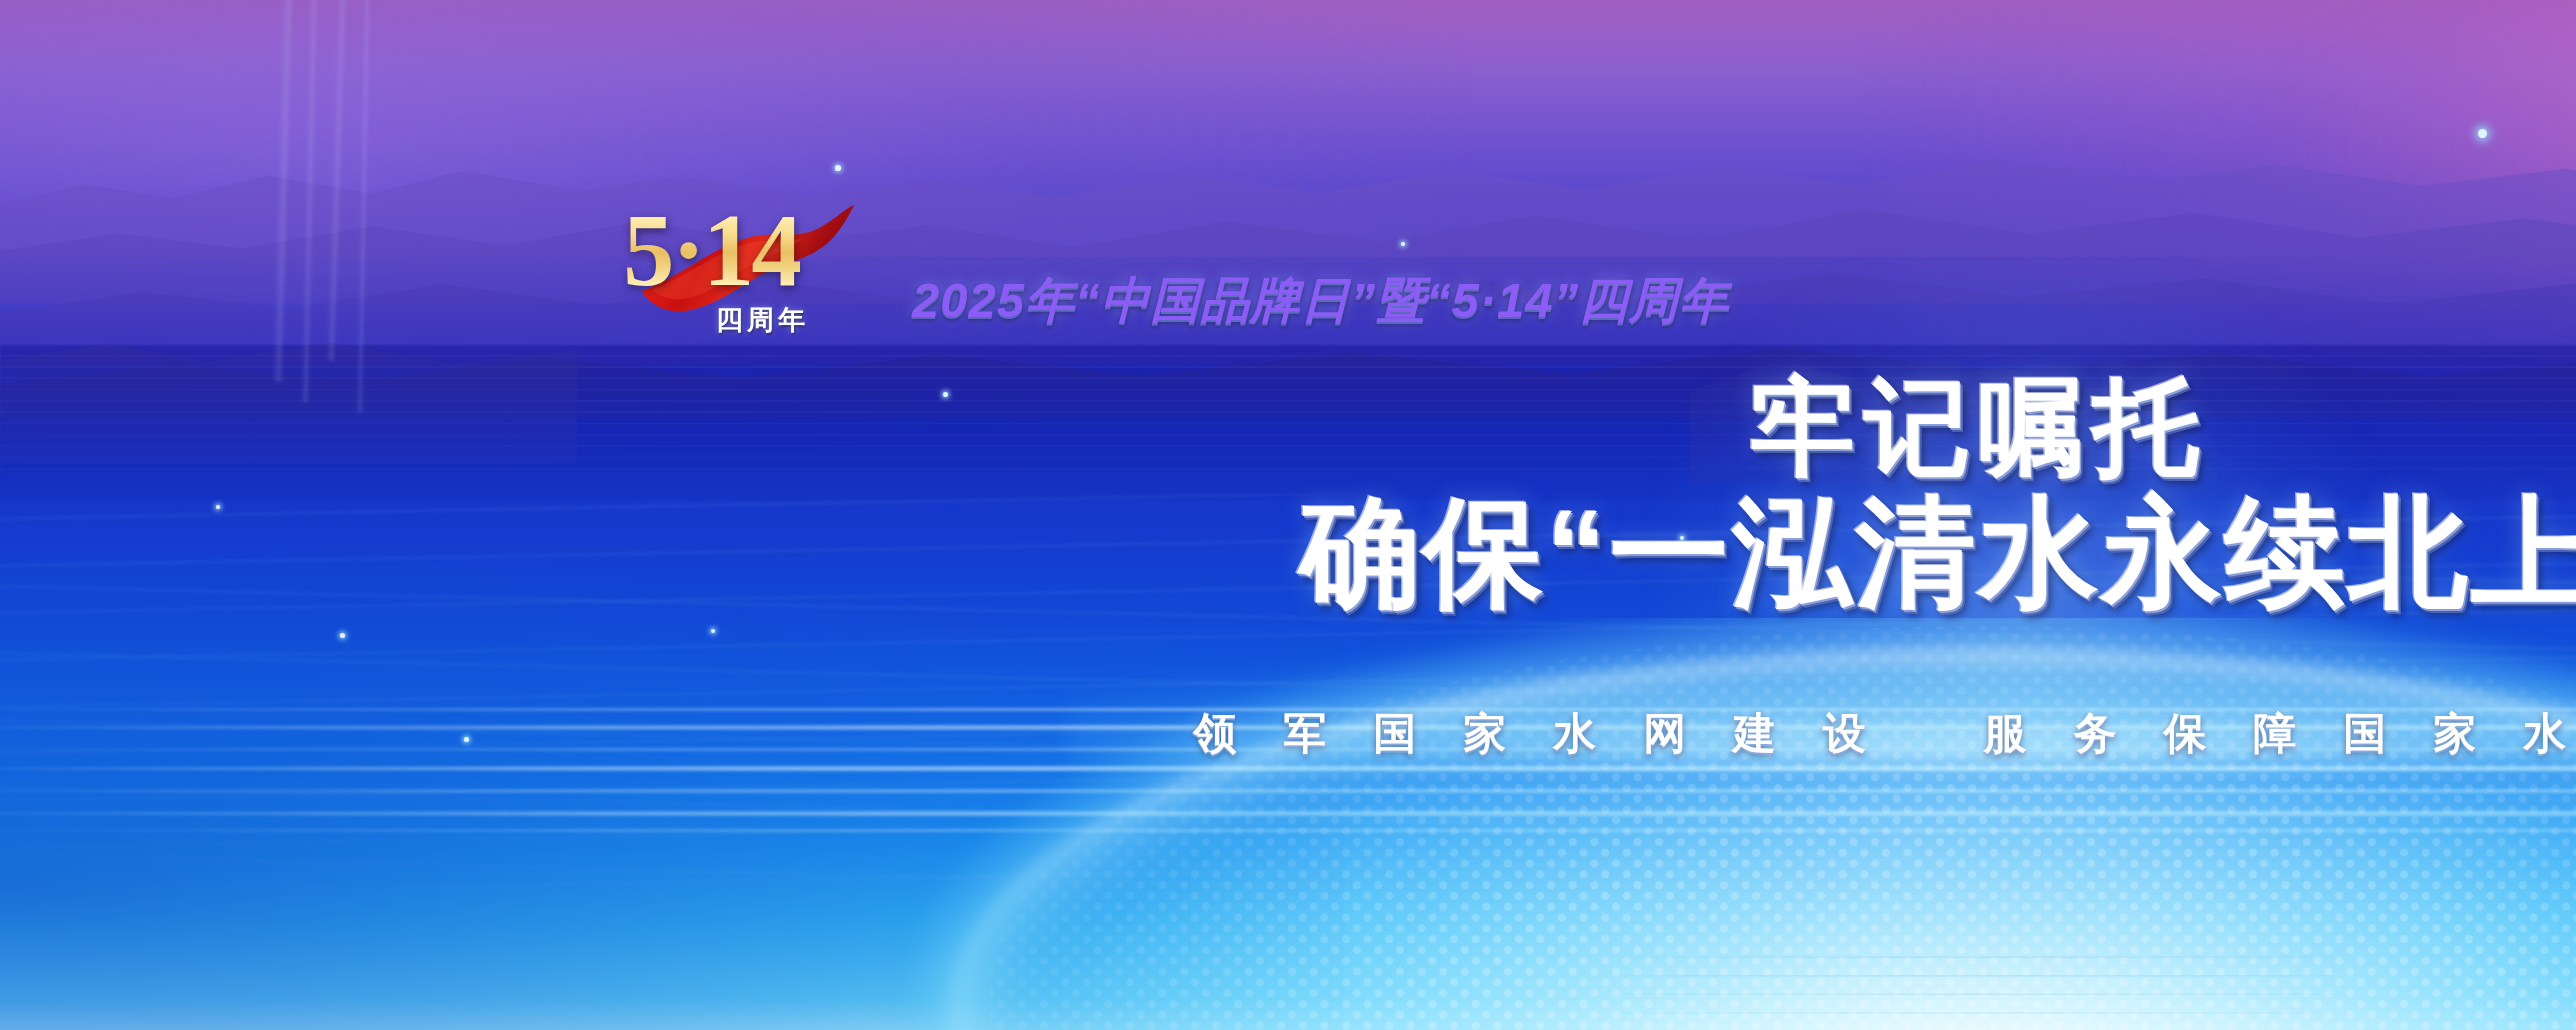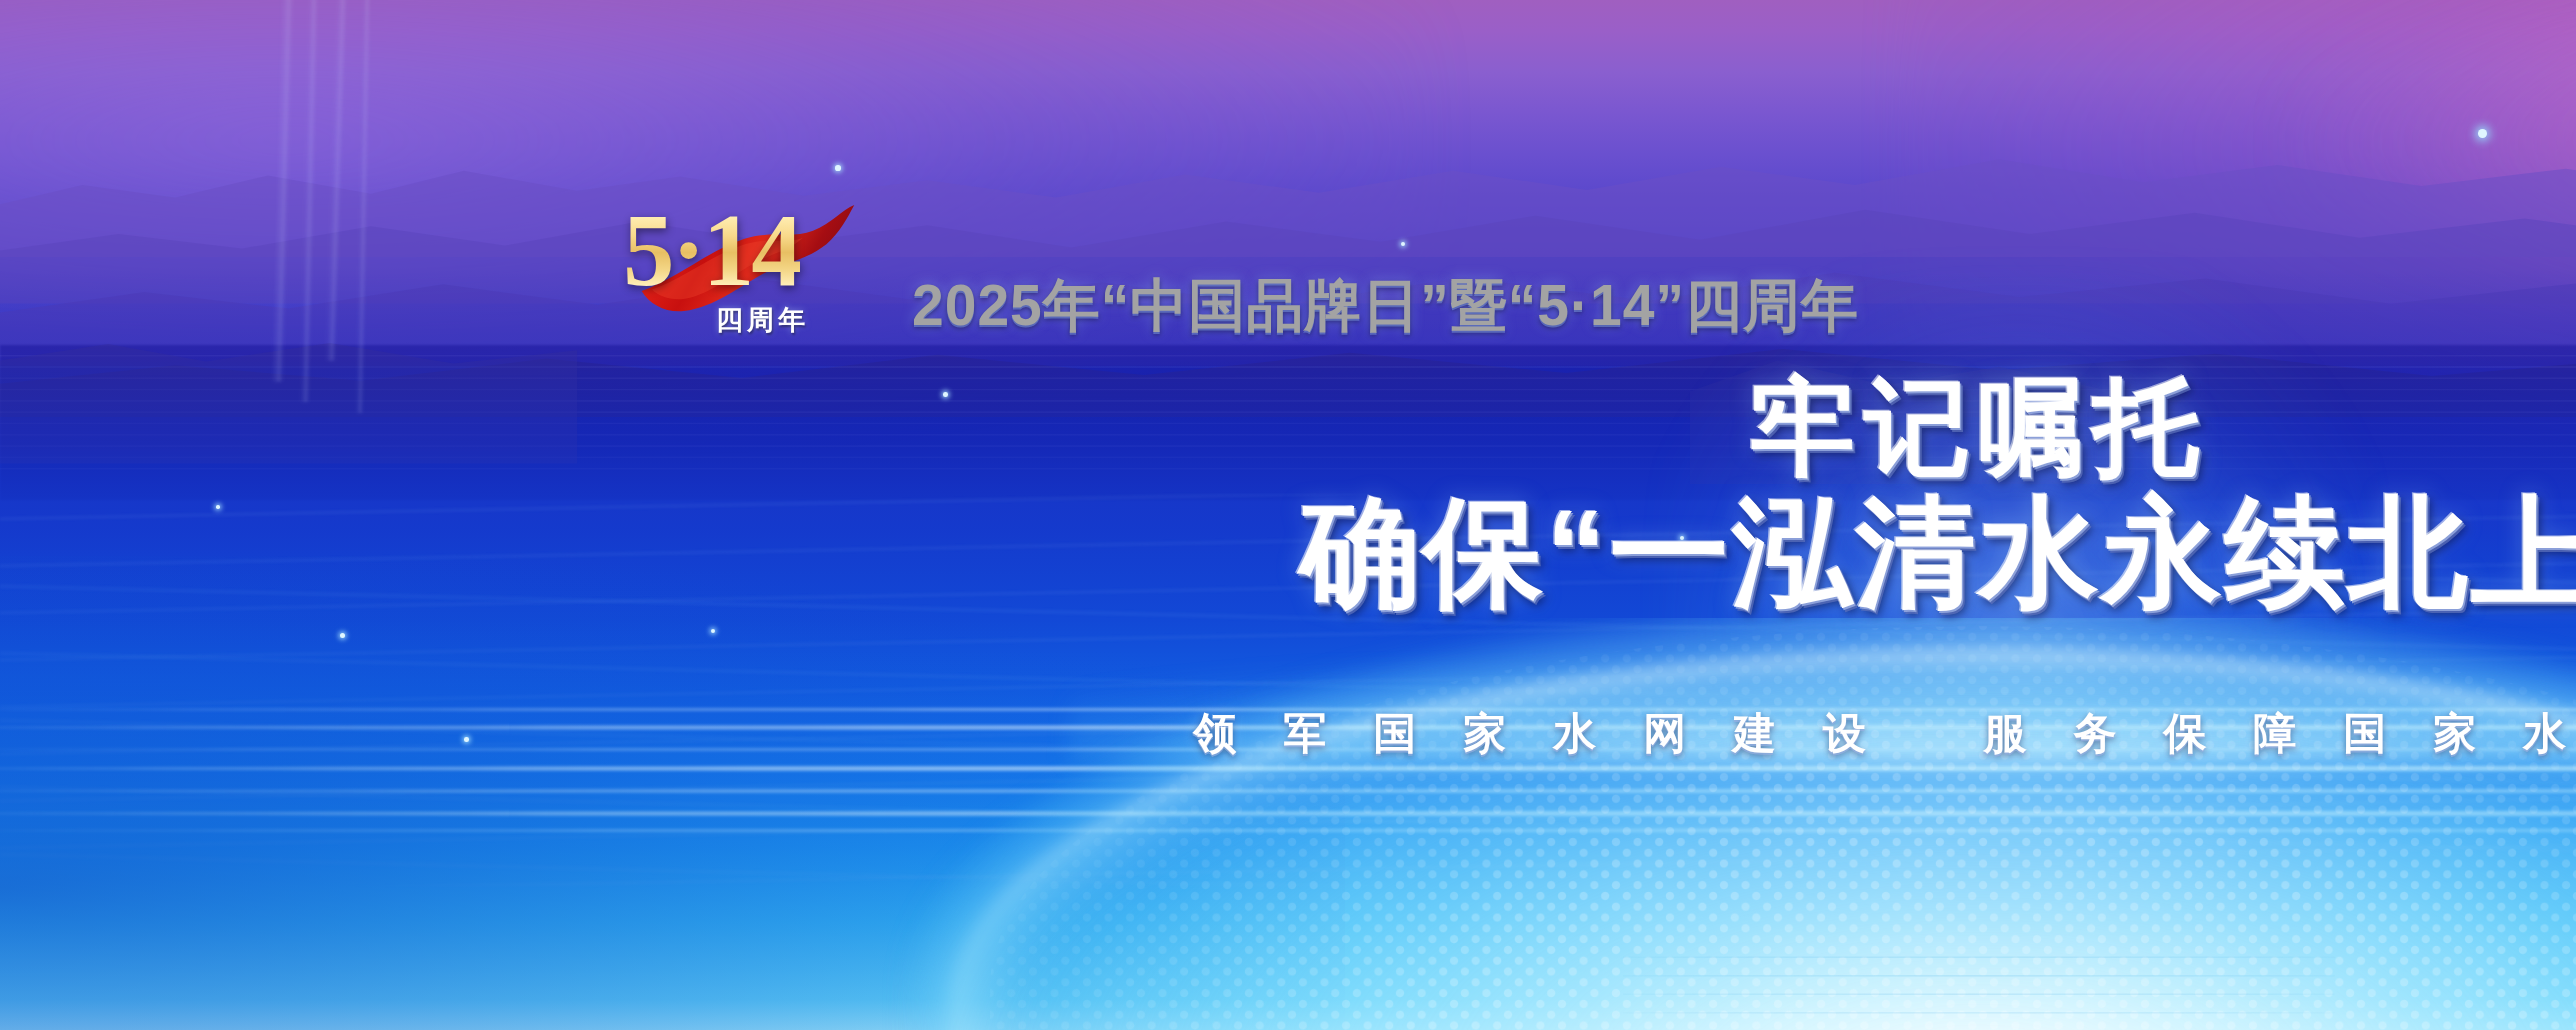--- a/index.html
+++ b/index.html
@@ -289,26 +289,27 @@
     position:absolute; left:87px; top:101px;
     font-size:27px; font-weight:700; color:#ffffff; letter-spacing:4.1px;
     text-shadow:1px 1.5px 2.6px rgba(0,0,0,0.45), 0 0 6.2px rgba(190,220,255,0.5);
     font-family:"Liberation Sans","DejaVu Sans",sans-serif;
     margin-left:8px;
   }
 
   
   .event-line{
     position:absolute; left:912px; top:268px;
-    font-size:57px; font-weight:700; color:#a3a3a3; letter-spacing:1px;
+    font-size:49px; font-weight:700; color:#8b5cf6; letter-spacing:1px;
     white-space:nowrap;
     text-shadow:
       0 1.5px 0 rgba(120,150,220,0.55),
       0 3.1px 5.2px rgba(0,0,20,0.45),
       0 0 13.4px rgba(160,200,255,0.40);
+    font-style: italic;
   }
 
   
   .headline{
     position:absolute; left:0; top:371px; width:100%; text-align:center;
     pointer-events:none;
   }
   .hl-line{
     font-weight:700; color:#ffffff; white-space:nowrap; line-height:1.06;
     font-family:"Liberation Sans","DejaVu Sans",sans-serif;

